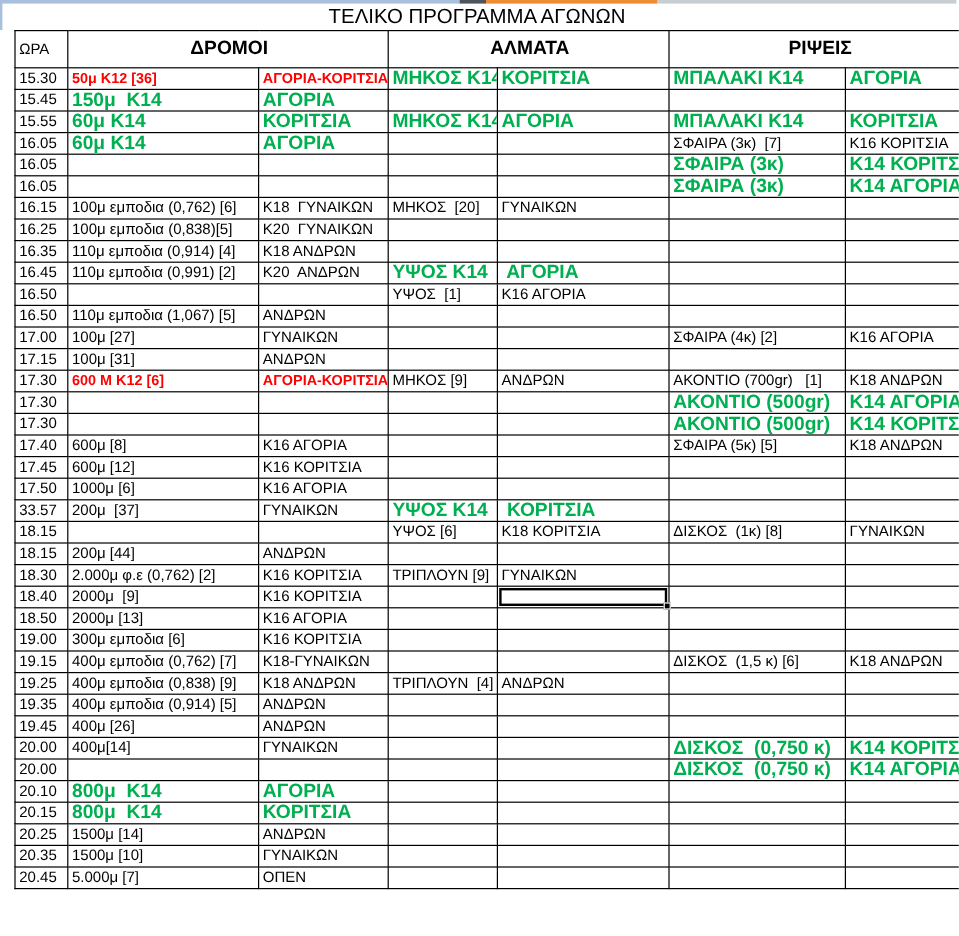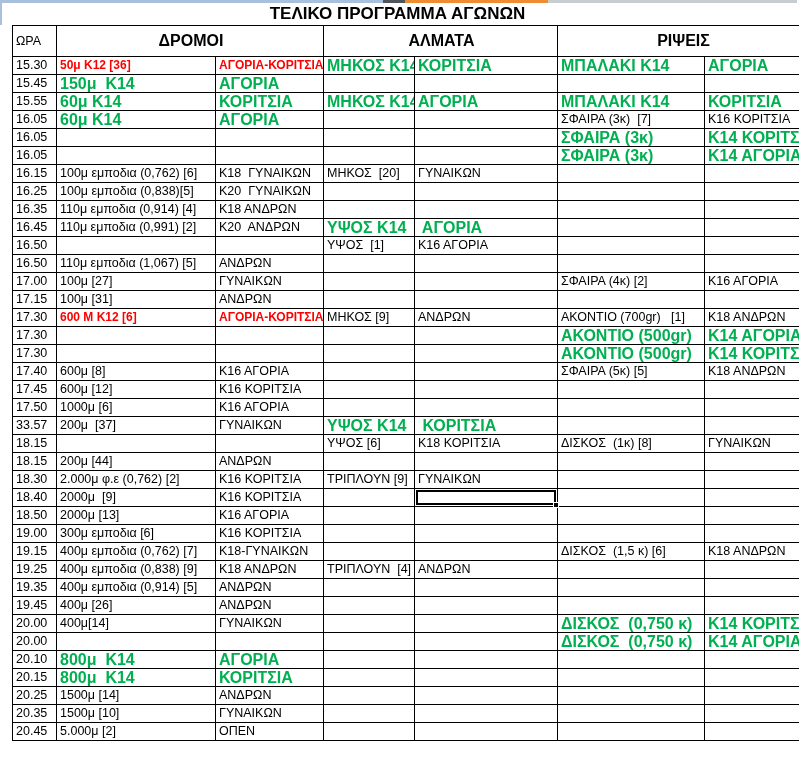--- a/index.html
+++ b/index.html
@@ -9,21 +9,21 @@
   .top-strip{position:absolute;top:0;left:0;width:799px;height:3px;}
   .seg{position:absolute;top:0;height:3px;}
   .seg.blue{left:0;width:383px;background:var(--pb-blue,#A9C0DC);}
   .seg.dark{left:383px;width:22px;background:var(--pb-dark,#50555C);}
   .seg.orange{left:405px;width:143px;background:var(--pb-orange,#ED8C32);}
   .seg.gray{left:548px;width:249px;background:var(--pb-gray,#C8CDD2);}
   .left-blue-edge{position:absolute;top:0;left:0;width:2px;height:25px;background:var(--pb-blue,#A9C0DC);}
   
   .title-row{position:absolute;top:3px;left:0;width:795px;height:22px;
              display:flex;align-items:center;justify-content:center;}
-  .title-row span{font-weight:bold;font-size:17px;letter-spacing:0px;}
+  .title-row span{font-weight:normal;font-size:17px;letter-spacing:0px;}
   
   table{position:absolute;top:25px;left:12px;border-collapse:collapse;table-layout:fixed;
         width:795px;}
   col.c-time{width:44px}col.c-re{width:159px}col.c-rc{width:108px}
   col.c-je{width:91px}col.c-jc{width:143px}col.c-te{width:147px}col.c-tc{width:103px}
   th,td{border:1px solid #000;padding:0 1px 0 3px;height:17px;line-height:17px;
         font-size:12.5px;white-space:pre;overflow:hidden;text-align:left;
         font-weight:normal;vertical-align:middle;}
   thead th{height:30px;line-height:30px;}
   th.group{font-weight:bold;font-size:16px;text-align:center;}
@@ -398,21 +398,21 @@
         <td>20.35</td>
         <td>1500μ [10]</td>
         <td>ΓΥΝΑΙΚΩΝ</td>
         <td></td>
         <td></td>
         <td></td>
         <td></td>
       </tr>
       <tr>
         <td>20.45</td>
-        <td>5.000μ [2]</td>
+        <td>5.000μ [7]</td>
         <td>ΟΠΕΝ</td>
         <td></td>
         <td></td>
         <td></td>
         <td></td>
       </tr>
     </tbody>
 </table>
 
 </body></html>

